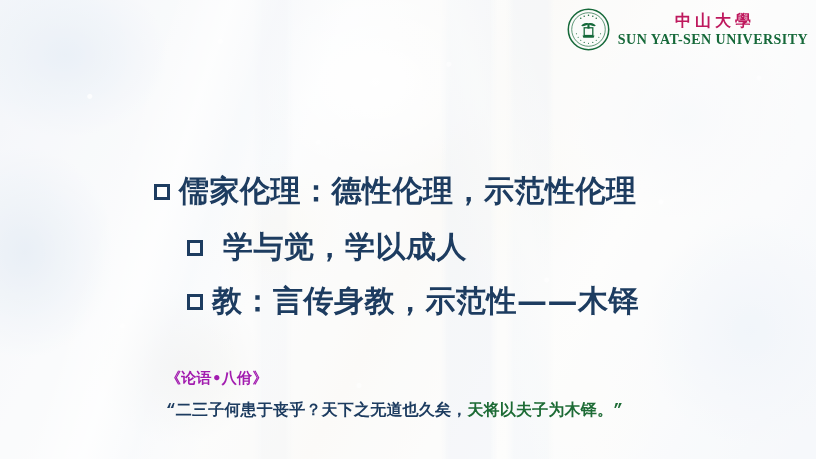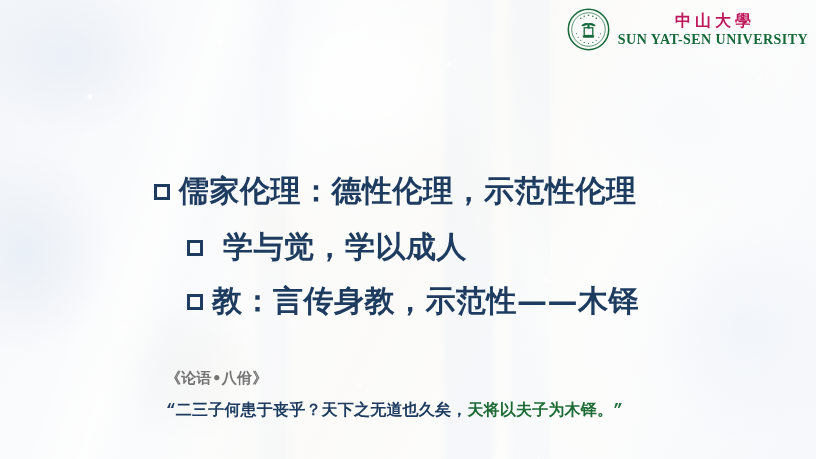--- a/index.html
+++ b/index.html
@@ -160,21 +160,21 @@
   }
 
   
   .citation {
     position: absolute;
     left: 150px;
     top: 332px;
     font-family: "DejaVu Serif", "Liberation Serif", serif;
     font-size: 15px;
     font-weight: 700;
-    color: #737373;
+    color: #a21caf;
     white-space: nowrap;
     letter-spacing: 0.3px;
   }
   .quote {
     position: absolute;
     left: 150px;
     top: 363px;
     font-family: Liberation Mono, monospace;
     font-size: 16px;
     font-weight: 700;

